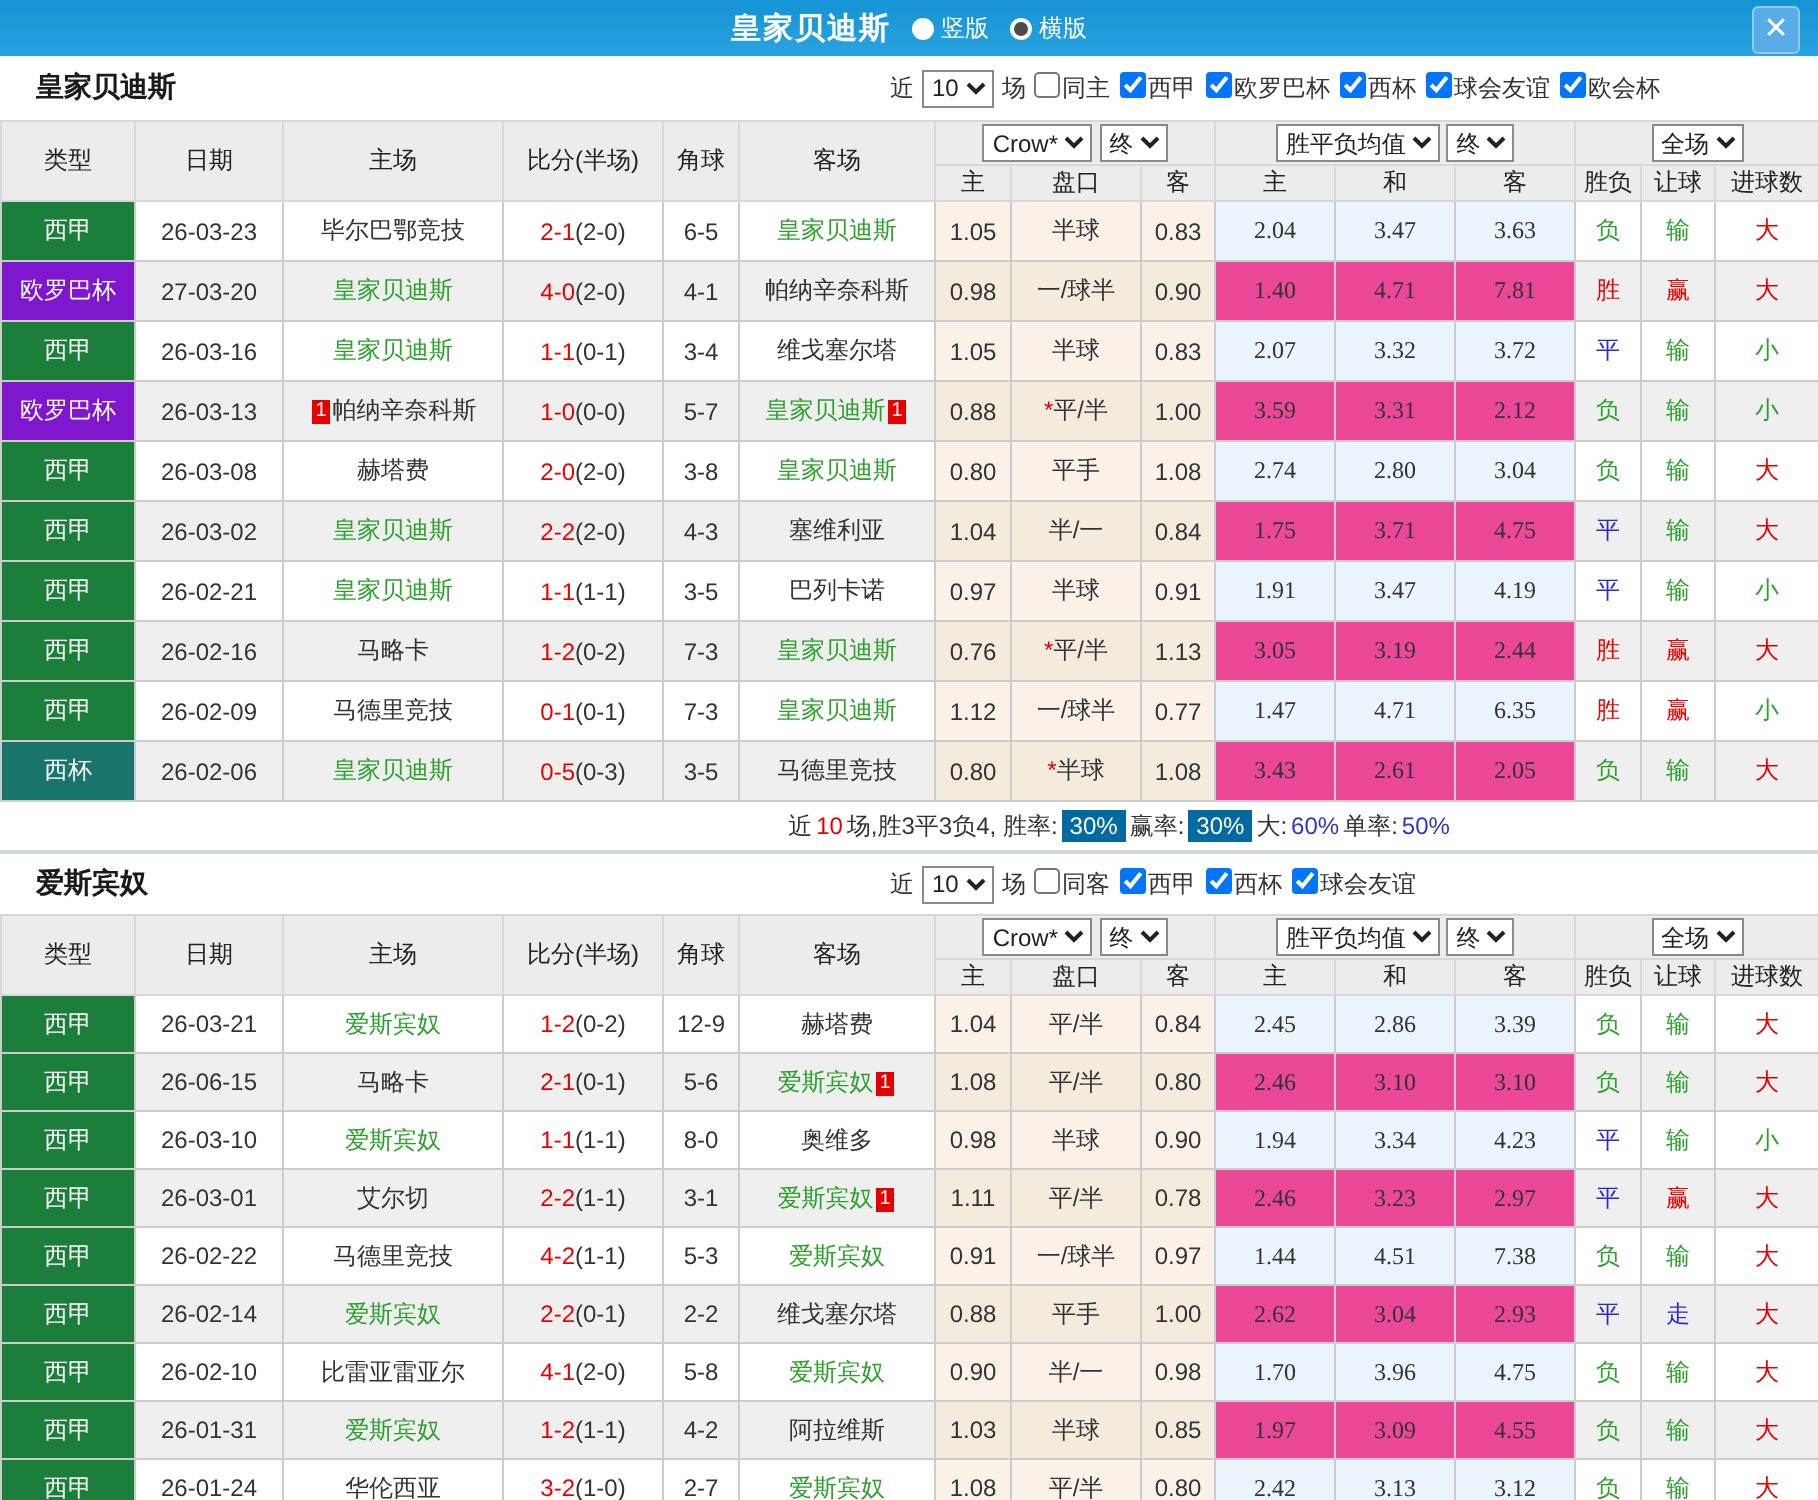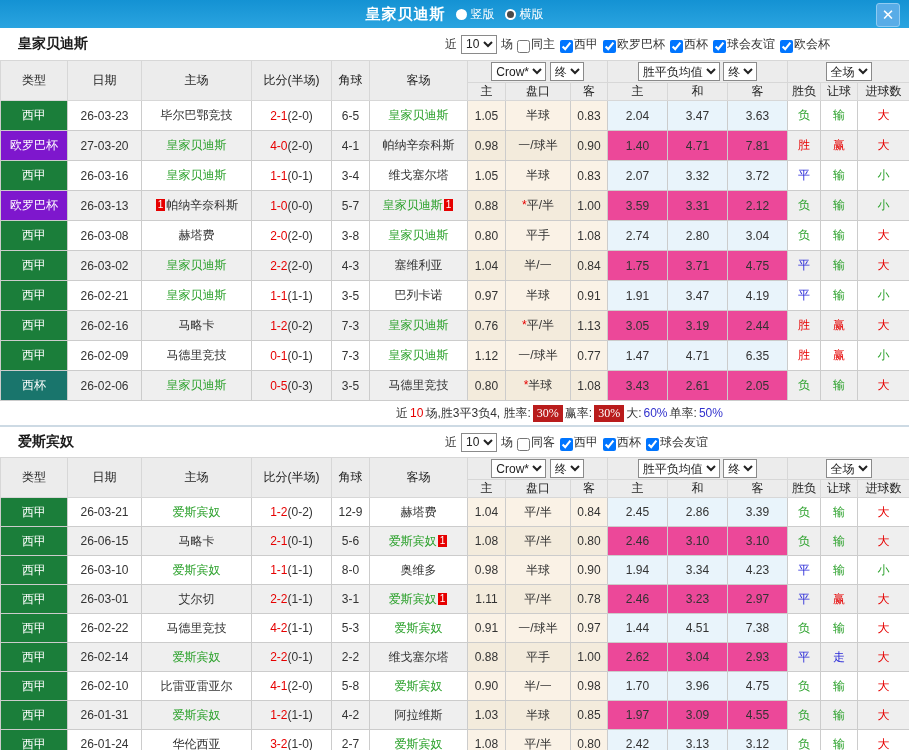--- a/index.html
+++ b/index.html
@@ -16,46 +16,46 @@
   .radio-label{font-size:12px;}
   .close-btn{position:absolute;right:9px;top:3px;width:22px;height:22px;line-height:21px;
              background:#58ace7;border:1px solid #8fcbf2;border-radius:3px;color:#fff;
              font-size:15px;font-weight:bold;text-align:center;cursor:pointer;}
   
   .sec-head{display:flex;align-items:center;font-size:12px;color:#333;background:#fff;}
   .sec-head.h1{height:32px;} .sec-head.h2{height:30px;}
   .sec-head .team{width:427px;padding-left:18px;font-weight:bold;font-size:14px;color:#1a1a1a;}
   .sec-head select{margin:0 4px;}
   .filters{display:flex;align-items:center;}
-  .filters .fitem{display:flex;align-items:flex-end;margin-right:1px;}
+  .filters .fitem{display:flex;align-items:flex-start;margin-right:1px;}
   input[type=checkbox]{width:13px;height:13px;margin:0 1px 0 4px;}
   select{font-size:12px;height:19px;border:1px solid #8a8a8a;background:#fff;color:#222;}
   
   table{border-collapse:collapse;table-layout:fixed;width:909px;font-size:12px;color:#333;}
   th,td{border:1px solid #ccc;text-align:center;padding:0;overflow:hidden;white-space:nowrap;}
   thead th{background:#ececec;font-weight:normal;font-size:12px;color:#222;border-color:#d7d7d7;}
   thead tr.ddrow th{height:21px;} thead tr.subrow th{height:15px;}
   .t1 tbody td{height:29px;} .t2 tbody td{height:28px;}
   tbody tr.even td.c-plain{background:#efefef;}
   tbody tr.odd  td.c-plain{background:#fff;}
   td.c-odds{background:#faf2e6;} tr.even td.c-odds{background:#f3ebdc;}
-  td.c-avg{background:#e9f4fb;}  tr.even td.c-avg{background:#ec4899;}
+  td.c-avg{background:#e9f4fb;font-family:Liberation Serif, serif;}  tr.even td.c-avg{background:#ec4899;}
   td.c-res{background:#fff;}     tr.even td.c-res{background:#efefef;}
   td.c-type{color:#fff;}
   .team-green{color:#2ba12b;}
   .score-ft{color:#e60000;} .score-ht{color:#333;}
   .star{color:#e60000;}
   .red-card{display:inline-block;background:#e60000;color:#fff;font-size:10px;line-height:12px;
             padding:0 2px;margin:0 1px;vertical-align:1px;}
   
   .sum-row{height:24px;display:flex;align-items:center;justify-content:center;
            padding-left:210px;font-size:12px;color:#333;background:#fff;
            border-bottom:2px solid #cddae4;}
   .sum-row span{margin:0 1px;}
-  .badge-green{background:#b91c1c;color:#fff;padding:1px 4px;margin:0 3px;font-family:Liberation Serif, serif;}
+  .badge-green{background:#0369a1;color:#fff;padding:1px 4px;margin:0 3px;}
   .blue-val{color:#3232cd;} .red-val{color:#e60000;}
 </style>
 </head>
 <body>
 
 <div class="titlebar">
   <span class="title">皇家贝迪斯</span>
   <span class="radio"></span>
   <span class="radio-label">竖版</span>
   <span class="radio sel"></span>

